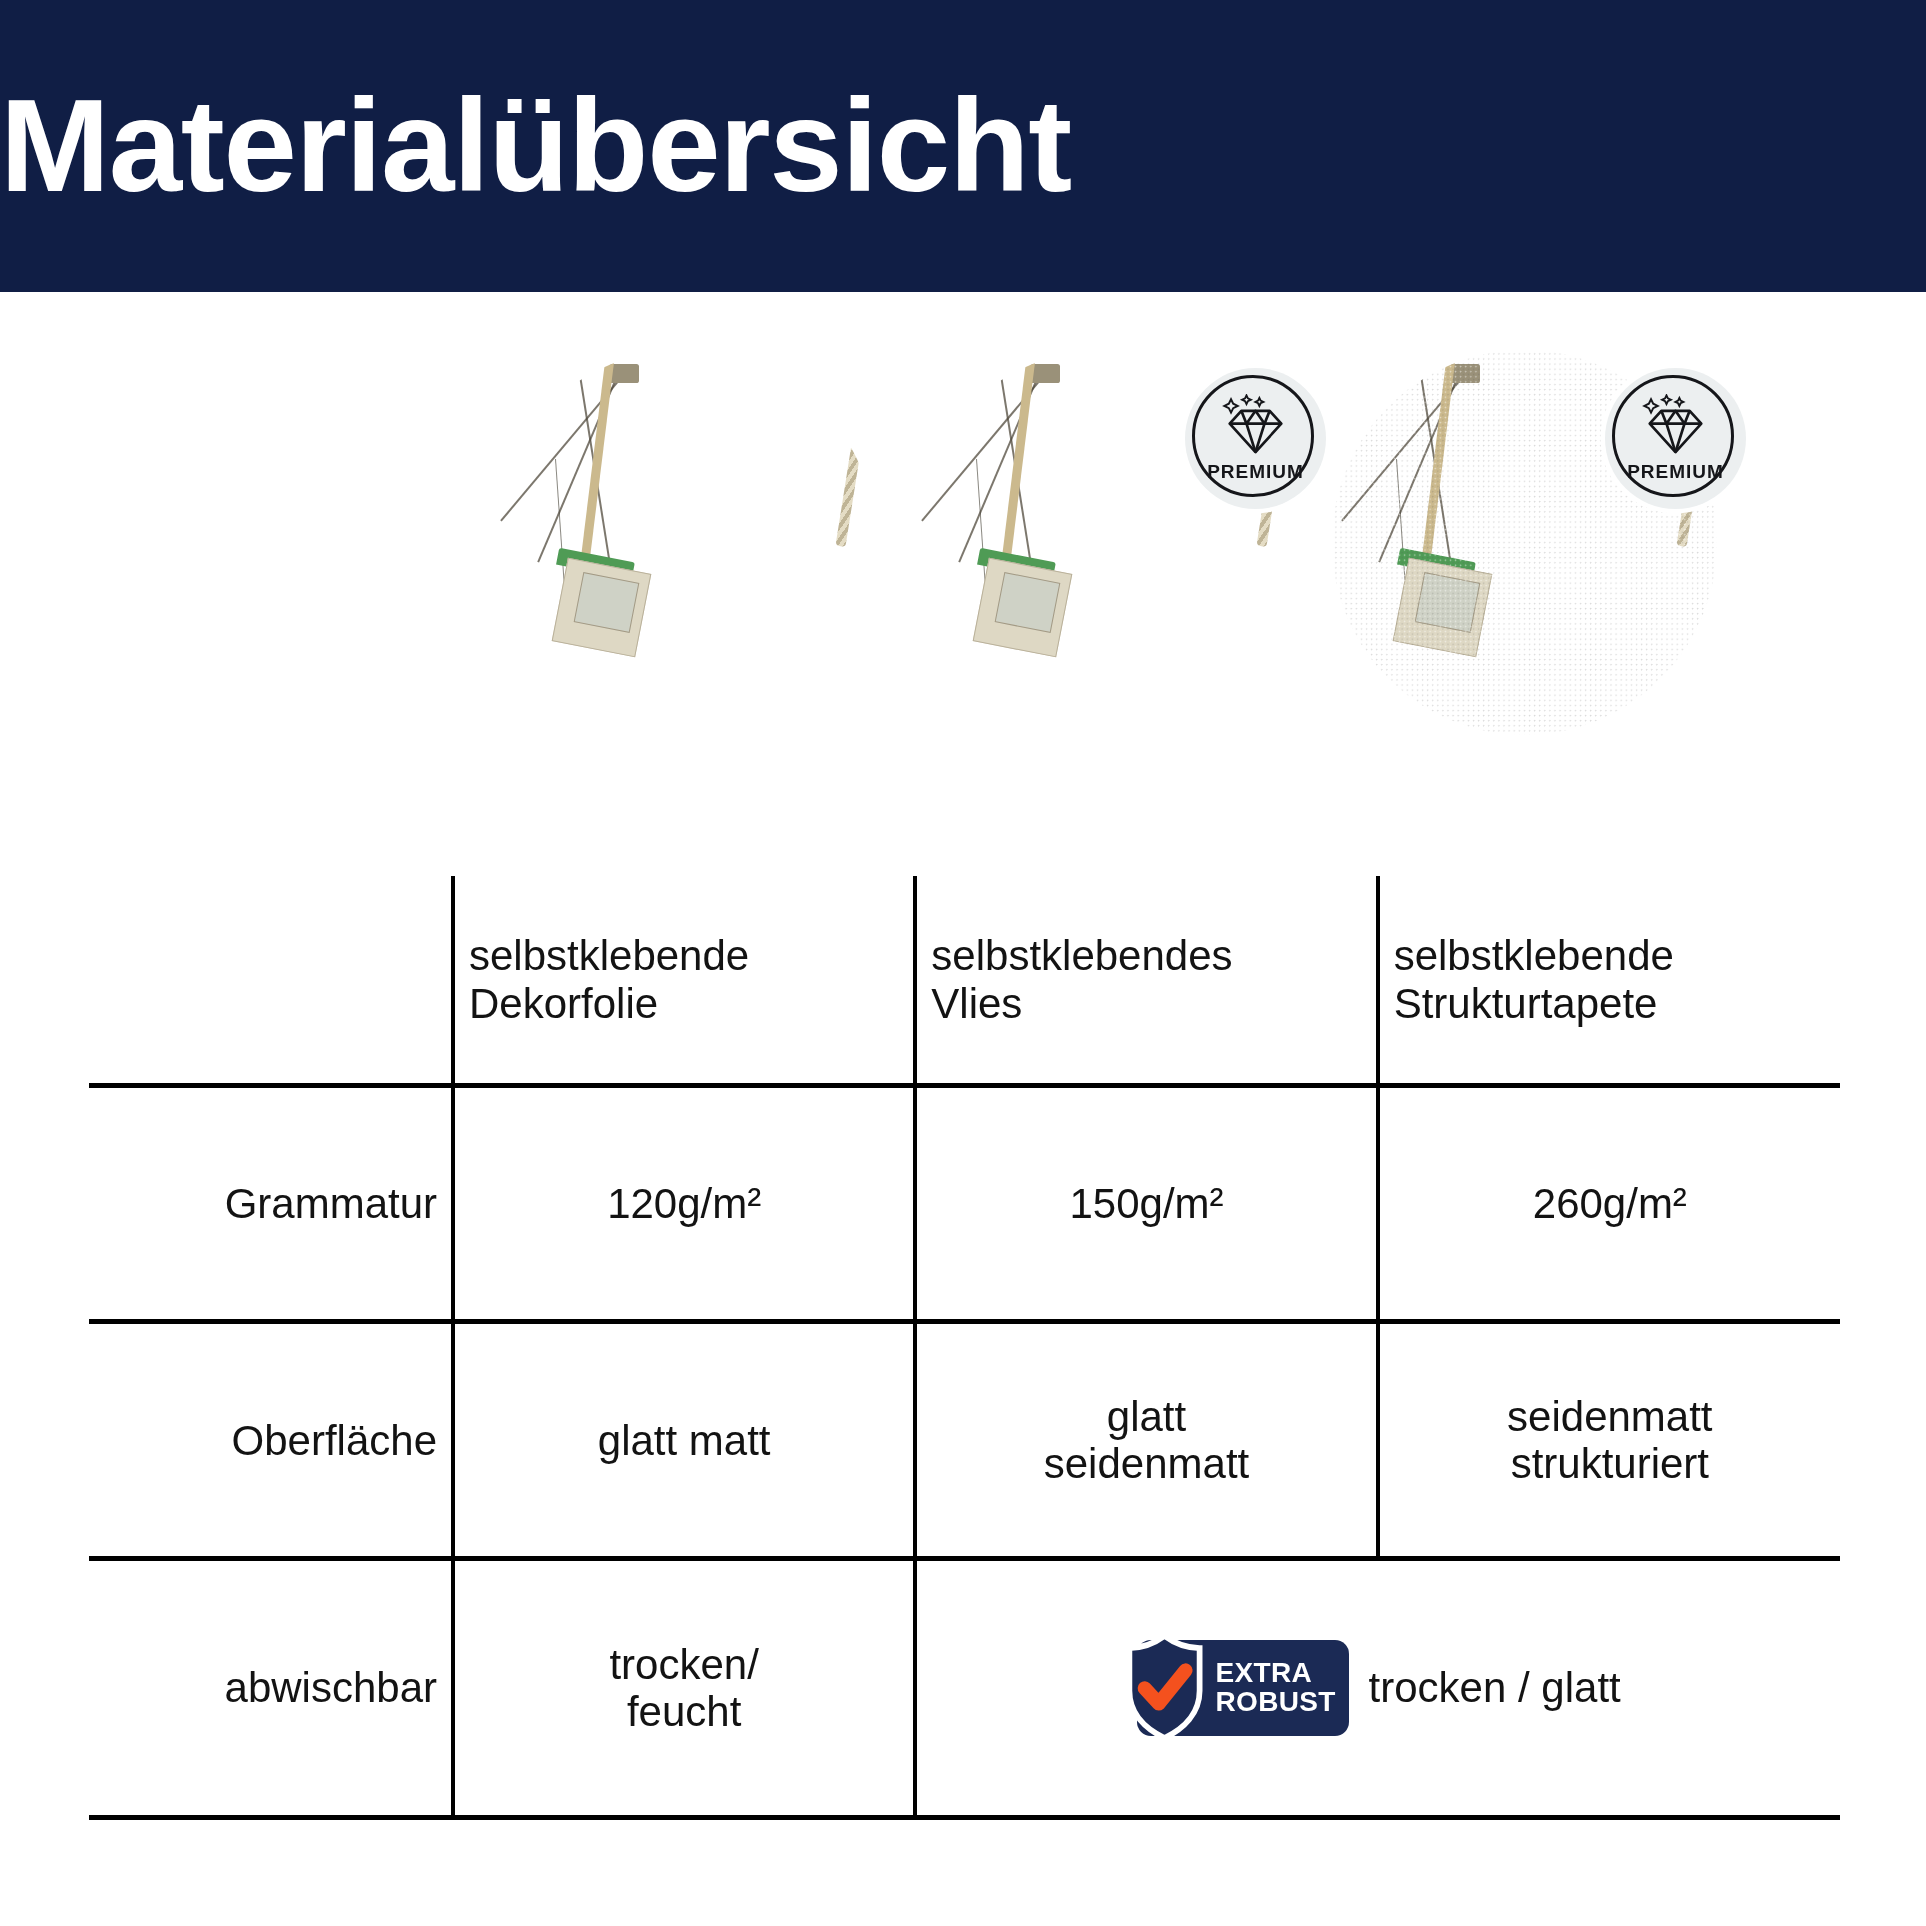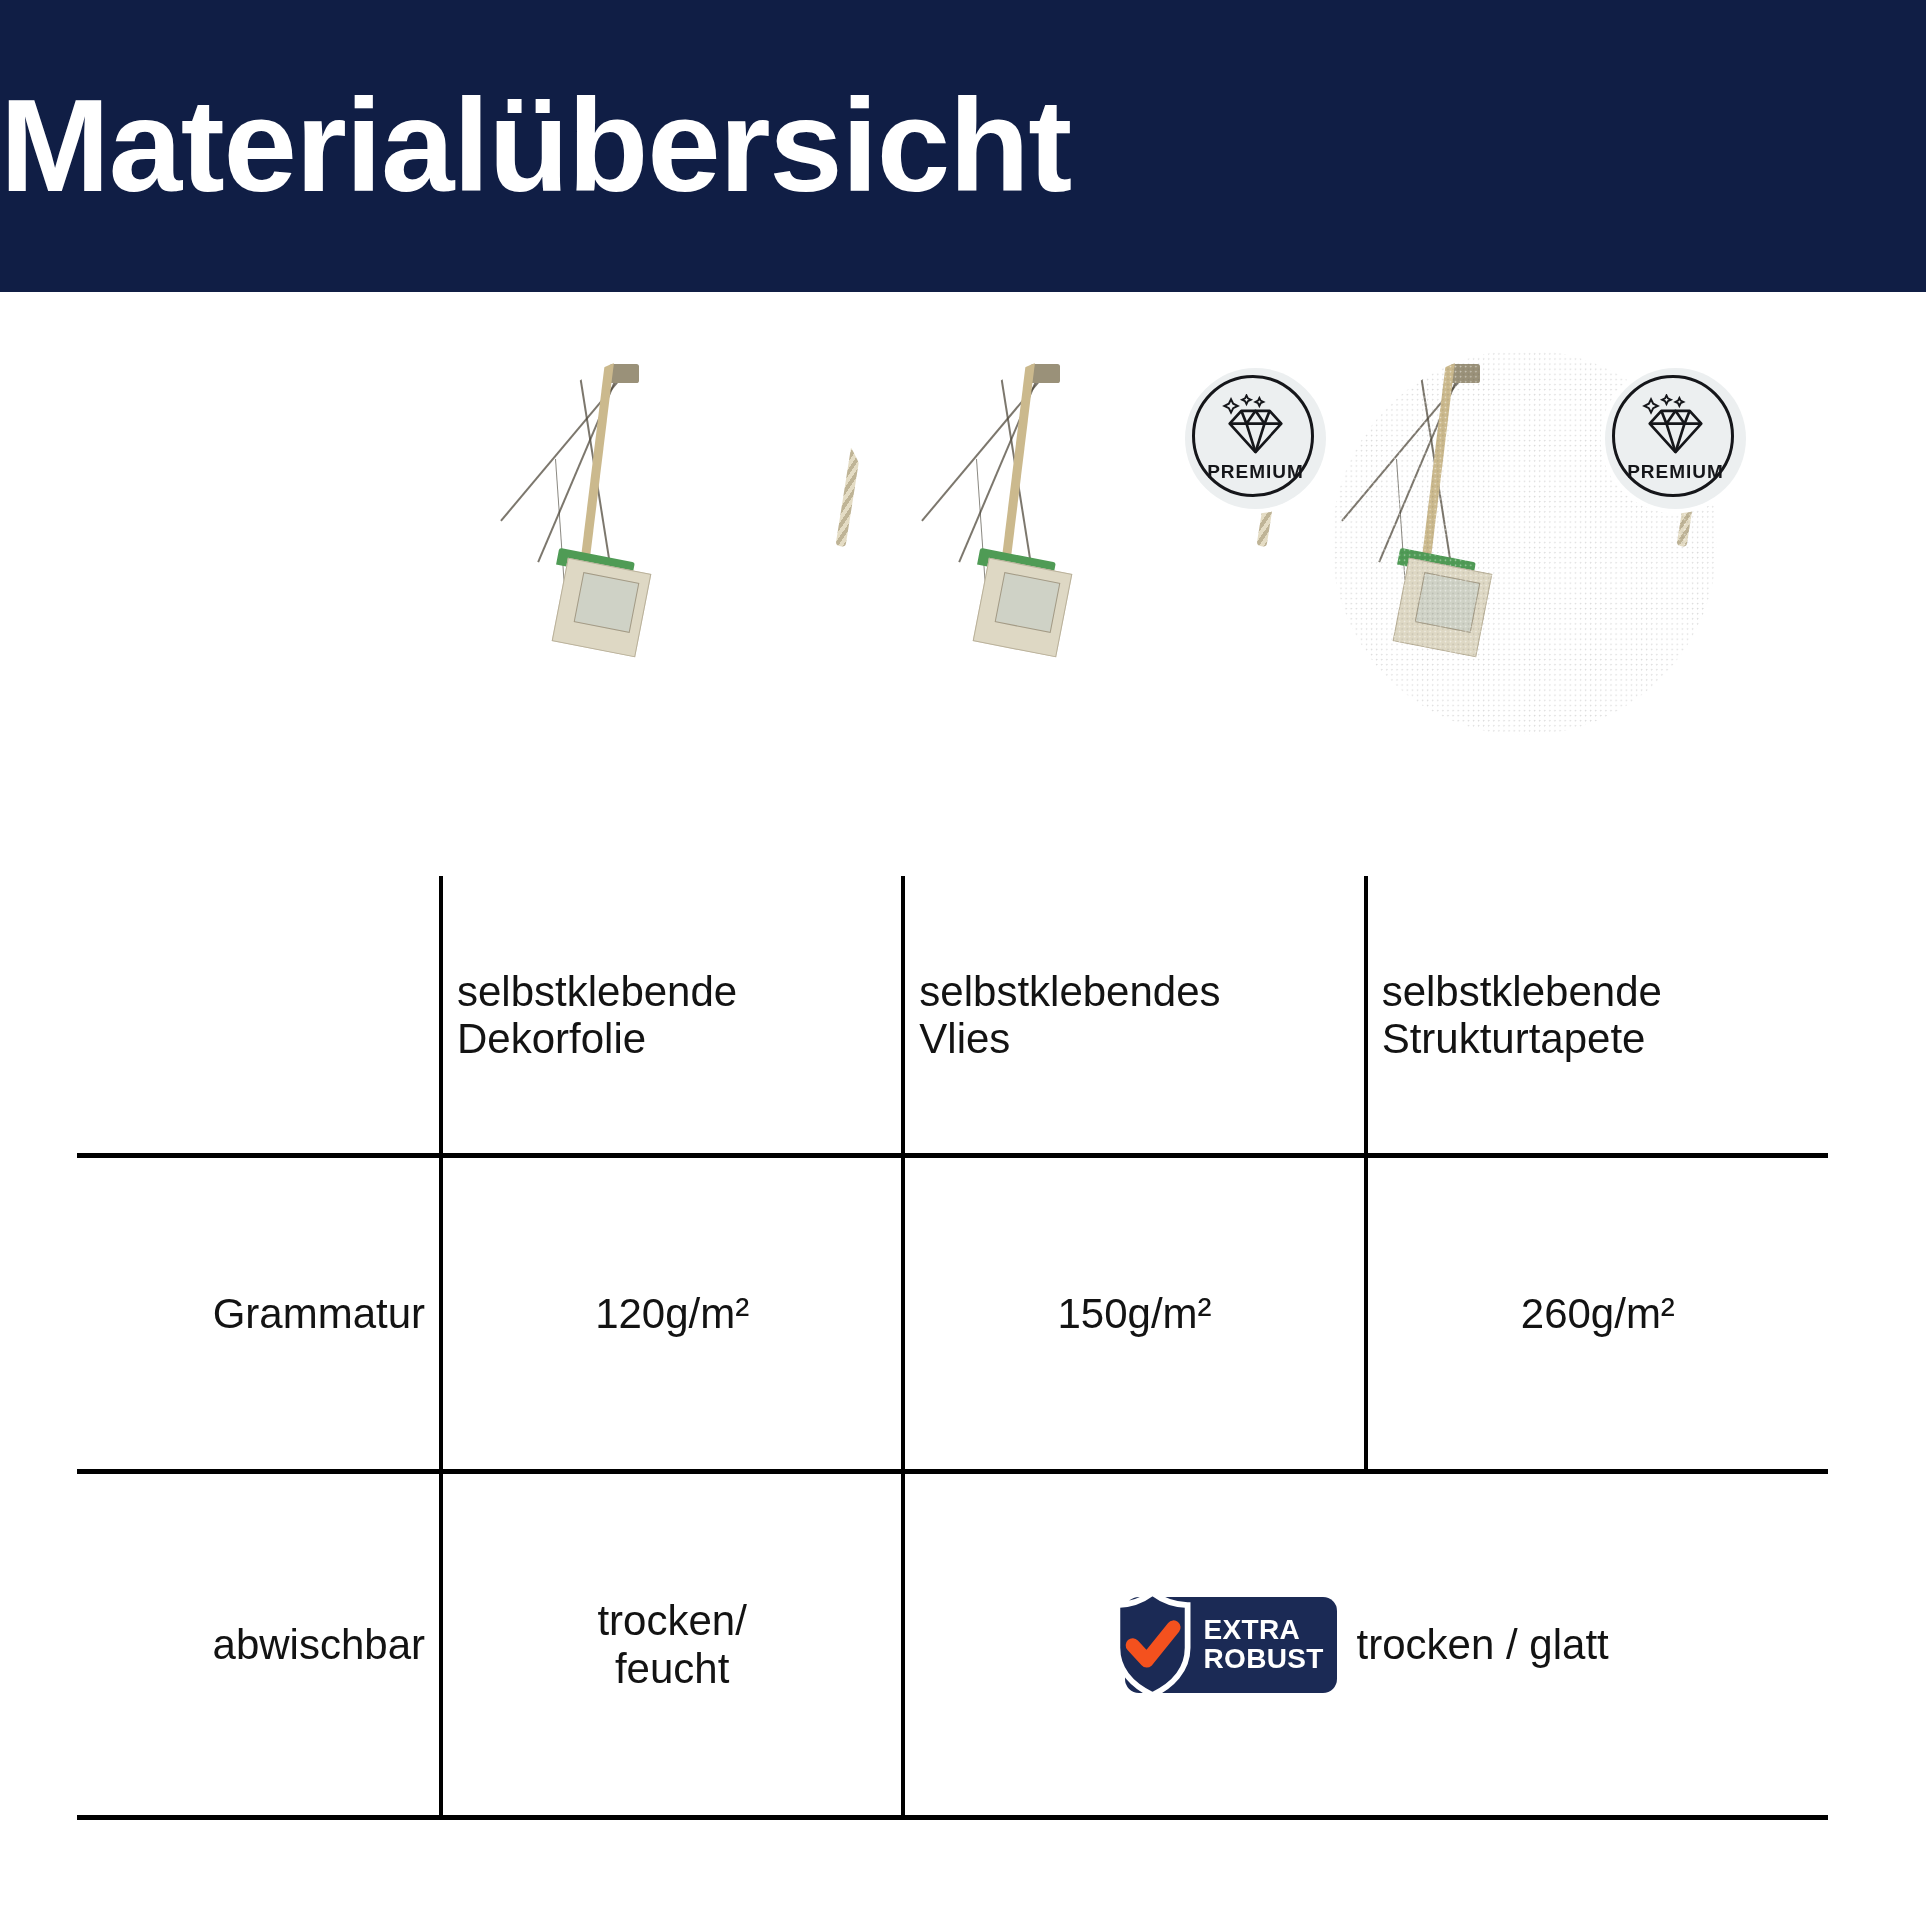--- a/index.html
+++ b/index.html
@@ -120,21 +120,21 @@
     width:100%;height:100%;
   }
   .premium-label{
     font-size:19px;font-weight:bold;letter-spacing:1px;
     color:#15161a;margin-top:2.6px;
     font-family:"Liberation Sans", sans-serif;
   }
 
   
   #spec-table{
-    position:absolute;left:77px;top:876px;
+    position:absolute;left:89px;top:876px;
     width:1751px;height:944px;
   }
   .tbl{
     width:100%;height:100%;
     border-collapse:collapse;
     table-layout:fixed;
   }
   .tbl td{
     vertical-align:middle;
     padding:0 14px;
@@ -322,20 +322,32 @@
       </tr>
 
 
       <tr class="body-row rule-bottom">
         <td class="row-label">Grammatur</td>
         <td class="cell col-div">120g/m²</td>
         <td class="cell col-div">150g/m²</td>
         <td class="cell">260g/m²</td>
       </tr>
 
+      <tr class="body-row rule-bottom">
+        <td class="row-label">Oberfläche</td>
+        <td class="cell col-div">glatt matt</td>
+        <td class="cell col-div">
+          <div>glatt</div>
+          <div>seidenmatt</div>
+        </td>
+        <td class="cell">
+          <div>seidenmatt</div>
+          <div>strukturiert</div>
+        </td>
+      </tr>
 
       <tr class="tall-row rule-bottom">
         <td class="row-label">abwischbar</td>
         <td class="cell col-div">
           <div>trocken/</div>
           <div>feucht</div>
         </td>
         <td class="robust-cell" colspan="2">
           <div class="robust-wrap">
             <div class="robust-badge">

